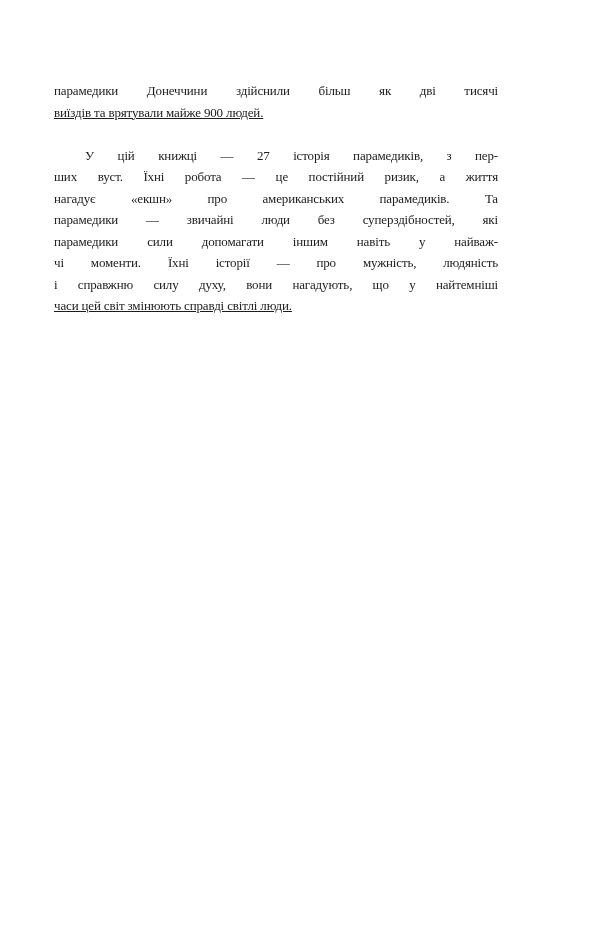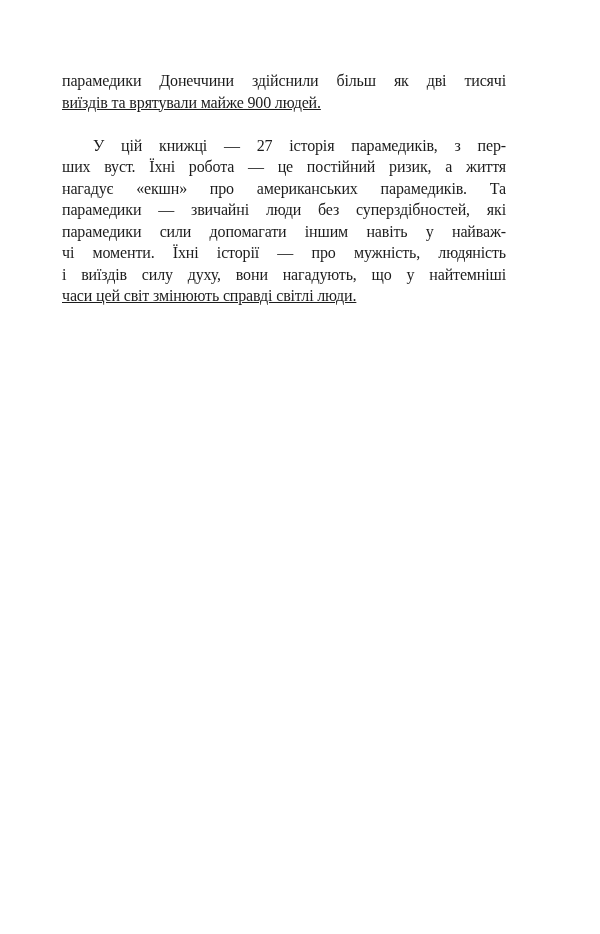--- a/index.html
+++ b/index.html
@@ -11,27 +11,26 @@
     position: relative;
     width: 600px;
     height: 934px;
     background: #ffffff;
     overflow: hidden;
     font-family: "Liberation Serif", serif;
   }
   .text-block {
     position: absolute;
     left: 54px;
-    top: 70px;
+    top: 80px;
     width: 444px;
-    font-size: 16px;
+    font-size: 13px;
     line-height: 21.5px;
     letter-spacing: -0.15px;
     color: #1c1c1c;
-    margin-left: 8px;
   }
   .para { margin: 0; }
   .para.indent { margin-top: 21.5px; }
   .para.indent .line:first-child { text-indent: 31px; }
   .line {
     text-align: justify;
     text-align-last: justify;
     white-space: normal;
   }
   .line.last {
@@ -48,17 +47,17 @@
         <div class="line">парамедики Донеччини здійснили більш як дві тисячі</div>
         <div class="line last">виїздів та врятували майже 900 людей.</div>
       </div>
       <div class="para indent">
         <div class="line">У цій книжці — 27 історія парамедиків, з пер-</div>
         <div class="line">ших вуст. Їхні робота — це постійний ризик, а життя</div>
         <div class="line">нагадує «екшн» про американських парамедиків. Та</div>
         <div class="line">парамедики — звичайні люди без суперздібностей, які</div>
         <div class="line">парамедики сили допомагати іншим навіть у найваж-</div>
         <div class="line">чі моменти. Їхні історії — про мужність, людяність</div>
-        <div class="line">і виїздів силу духу, вони нагадують, що у найтемніші</div>
+        <div class="line">і справжню силу духу, вони нагадують, що у найтемніші</div>
         <div class="line last">часи цей світ змінюють справді світлі люди.</div>
       </div>
     </div>
 </div>
 
 </body></html>

